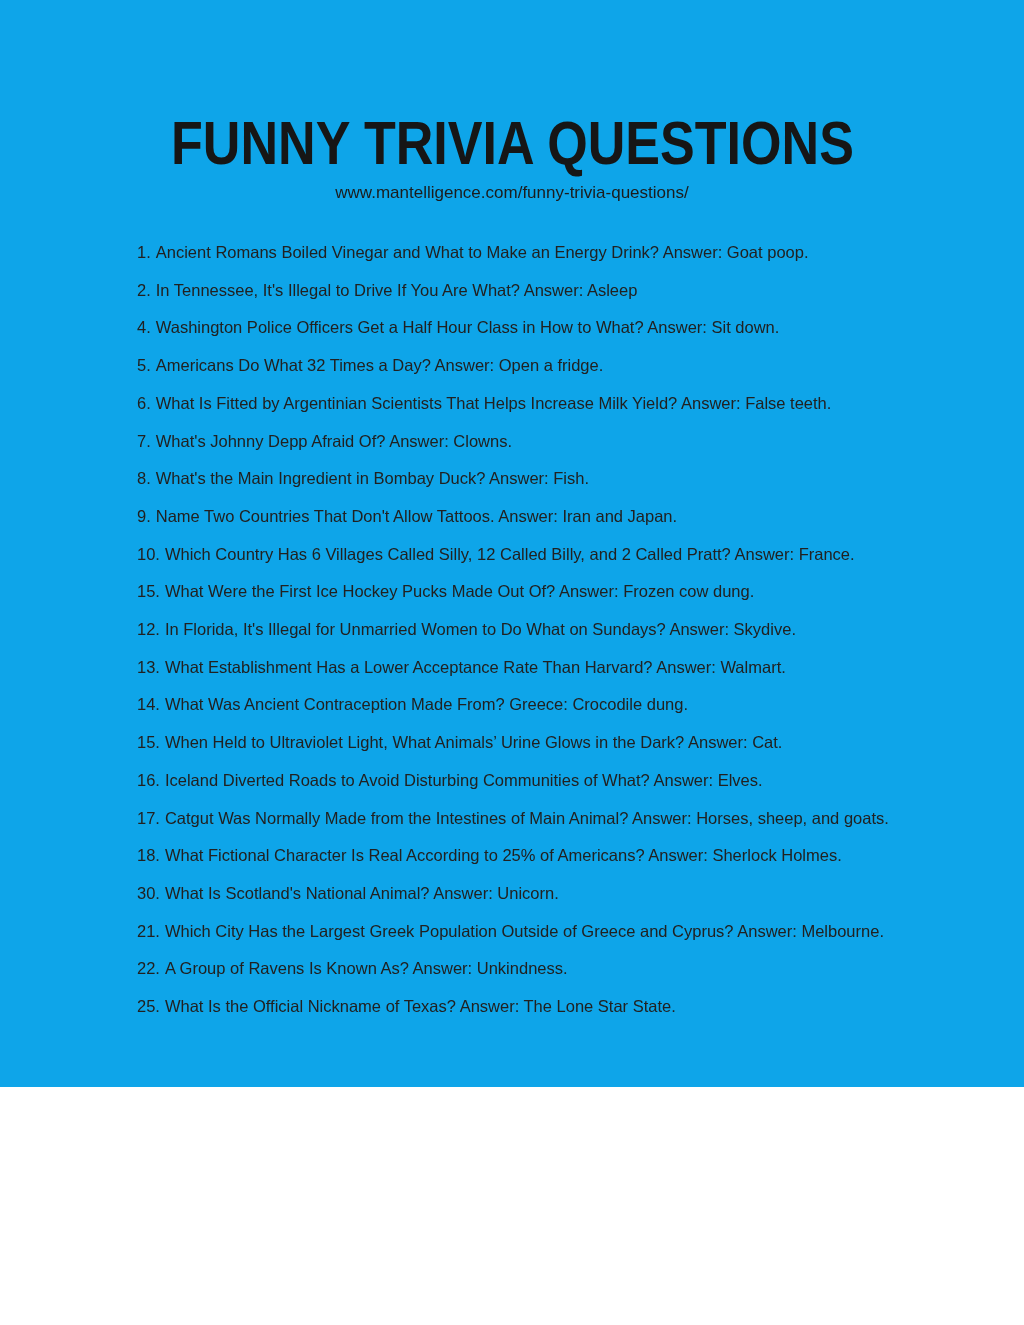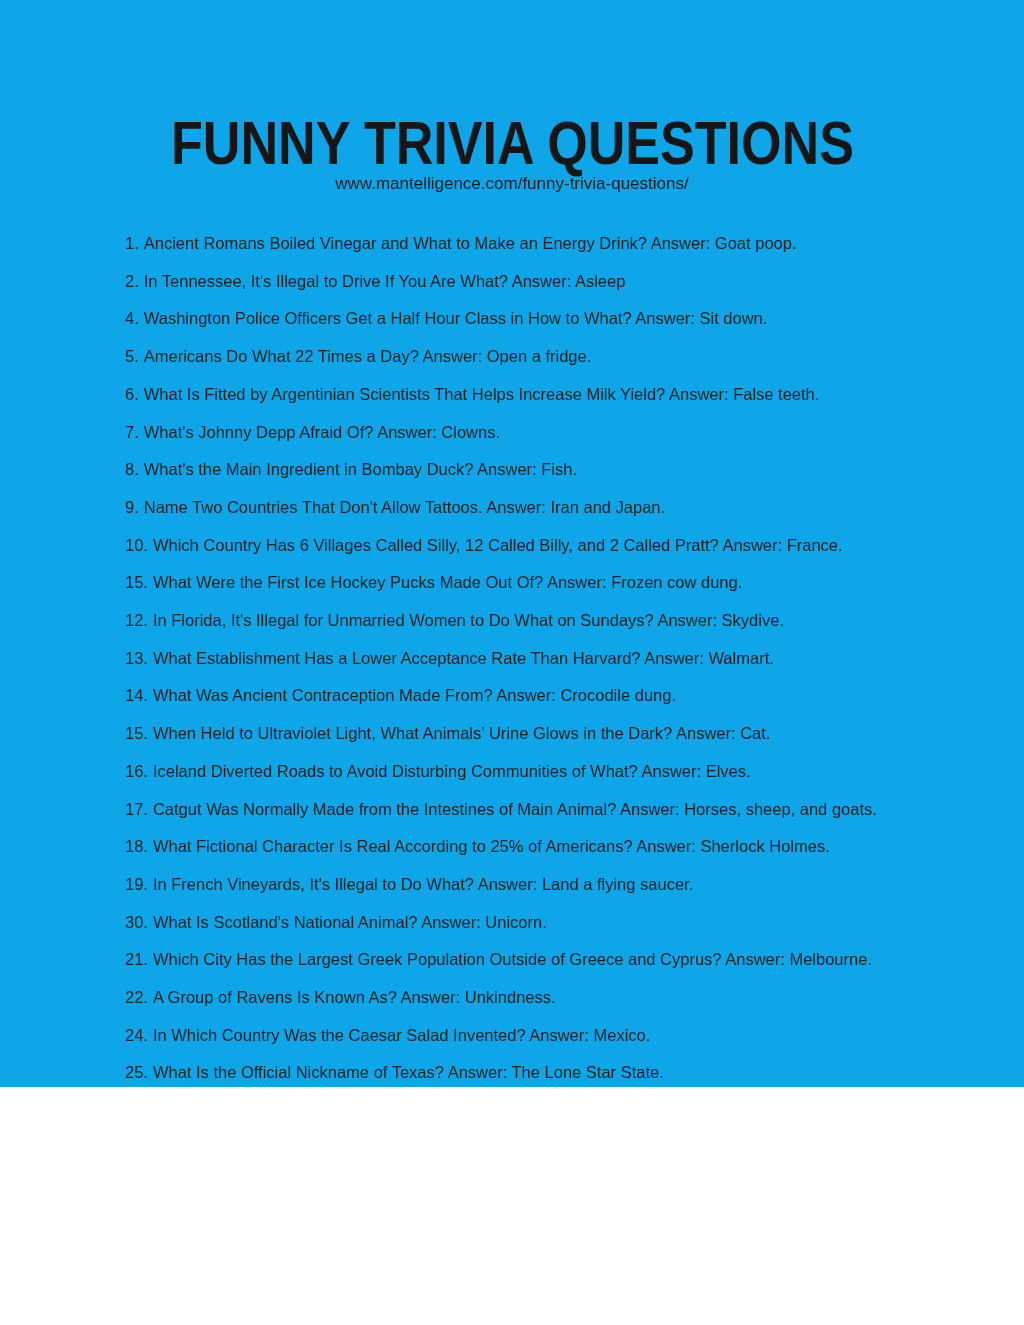--- a/index.html
+++ b/index.html
@@ -28,27 +28,28 @@
     color: #161616;
     letter-spacing: 0px;
     white-space: nowrap;
   }
   .doc-title .condense {
     display: inline-block;
     transform: scaleX(0.84);
     transform-origin: 50% 50%;
   }
   .doc-subtitle {
+    margin-top: 9px;
     font-size: 17px;
     font-weight: 400;
     color: #1c1c1c;
   }
   .trivia-list {
     list-style: none;
-    margin: 31px 0 0 4px;
+    margin: 31px 0 0 16px;
     padding: 0 40px 0 121px;
   }
   .trivia-item {
     font-size: 16.5px;
     line-height: 37.7px;
     white-space: nowrap;
     color: #212121;
   }
   .trivia-item .num {
     margin-right: 5px;
@@ -63,54 +64,52 @@
     <div class="doc-subtitle">www.mantelligence.com/funny-trivia-questions/</div>
   </div>
   <ol class="trivia-list" id="trivia-list">
   <li class="trivia-item"><span class="num">1.</span><span class="txt">Ancient Romans Boiled Vinegar and What to Make an Energy Drink? Answer: Goat poop.</span></li>
 
   <li class="trivia-item"><span class="num">2.</span><span class="txt">In Tennessee, It's Illegal to Drive If You Are What? Answer: Asleep</span></li>
 
 
   <li class="trivia-item"><span class="num">4.</span><span class="txt">Washington Police Officers Get a Half Hour Class in How to What? Answer: Sit down.</span></li>
 
-  <li class="trivia-item"><span class="num">5.</span><span class="txt">Americans Do What 22 Times a Day? Answer: Open a fridge.</span></li>
+  <li class="trivia-item"><span class="num">5.</span><span class="txt">Americans Do What 32 Times a Day? Answer: Open a fridge.</span></li>
 
   <li class="trivia-item"><span class="num">6.</span><span class="txt">What Is Fitted by Argentinian Scientists That Helps Increase Milk Yield? Answer: False teeth.</span></li>
 
   <li class="trivia-item"><span class="num">7.</span><span class="txt">What's Johnny Depp Afraid Of? Answer: Clowns.</span></li>
 
   <li class="trivia-item"><span class="num">8.</span><span class="txt">What's the Main Ingredient in Bombay Duck? Answer: Fish.</span></li>
 
   <li class="trivia-item"><span class="num">9.</span><span class="txt">Name Two Countries That Don't Allow Tattoos. Answer: Iran and Japan.</span></li>
 
   <li class="trivia-item"><span class="num">10.</span><span class="txt">Which Country Has 6 Villages Called Silly, 12 Called Billy, and 2 Called Pratt? Answer: France.</span></li>
 
   <li class="trivia-item"><span class="num">15.</span><span class="txt">What Were the First Ice Hockey Pucks Made Out Of? Answer: Frozen cow dung.</span></li>
 
   <li class="trivia-item"><span class="num">12.</span><span class="txt">In Florida, It's Illegal for Unmarried Women to Do What on Sundays? Answer: Skydive.</span></li>
 
   <li class="trivia-item"><span class="num">13.</span><span class="txt">What Establishment Has a Lower Acceptance Rate Than Harvard? Answer: Walmart.</span></li>
 
-  <li class="trivia-item"><span class="num">14.</span><span class="txt">What Was Ancient Contraception Made From? Answer: Crocodile dung.</span></li>
+  <li class="trivia-item"><span class="num">14.</span><span class="txt">What Was Ancient Contraception Made From? Greece: Crocodile dung.</span></li>
 
   <li class="trivia-item"><span class="num">15.</span><span class="txt">When Held to Ultraviolet Light, What Animals’ Urine Glows in the Dark? Answer: Cat.</span></li>
 
   <li class="trivia-item"><span class="num">16.</span><span class="txt">Iceland Diverted Roads to Avoid Disturbing Communities of What? Answer: Elves.</span></li>
 
   <li class="trivia-item"><span class="num">17.</span><span class="txt">Catgut Was Normally Made from the Intestines of Main Animal? Answer: Horses, sheep, and goats.</span></li>
 
   <li class="trivia-item"><span class="num">18.</span><span class="txt">What Fictional Character Is Real According to 25% of Americans? Answer: Sherlock Holmes.</span></li>
 
-  <li class="trivia-item"><span class="num">19.</span><span class="txt">In French Vineyards, It's Illegal to Do What? Answer: Land a flying saucer.</span></li>
 
   <li class="trivia-item"><span class="num">30.</span><span class="txt">What Is Scotland's National Animal? Answer: Unicorn.</span></li>
 
   <li class="trivia-item"><span class="num">21.</span><span class="txt">Which City Has the Largest Greek Population Outside of Greece and Cyprus? Answer: Melbourne.</span></li>
 
   <li class="trivia-item"><span class="num">22.</span><span class="txt">A Group of Ravens Is Known As? Answer: Unkindness.</span></li>
 
 
-  <li class="trivia-item"><span class="num">24.</span><span class="txt">In Which Country Was the Caesar Salad Invented? Answer: Mexico.</span></li>
 
   <li class="trivia-item"><span class="num">25.</span><span class="txt">What Is the Official Nickname of Texas? Answer: The Lone Star State.</span></li>
 </ol>
 </div>
 
 </body></html>

